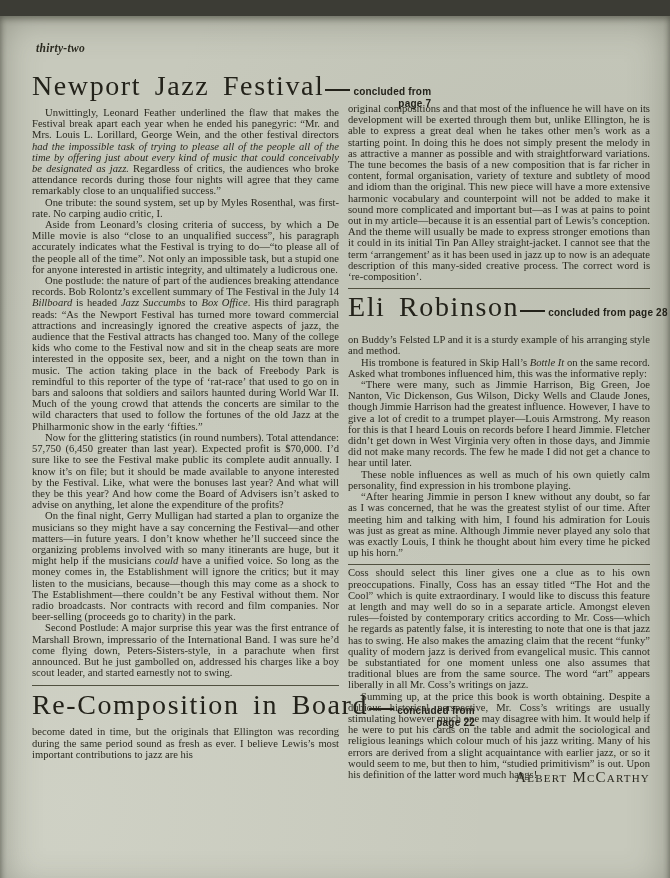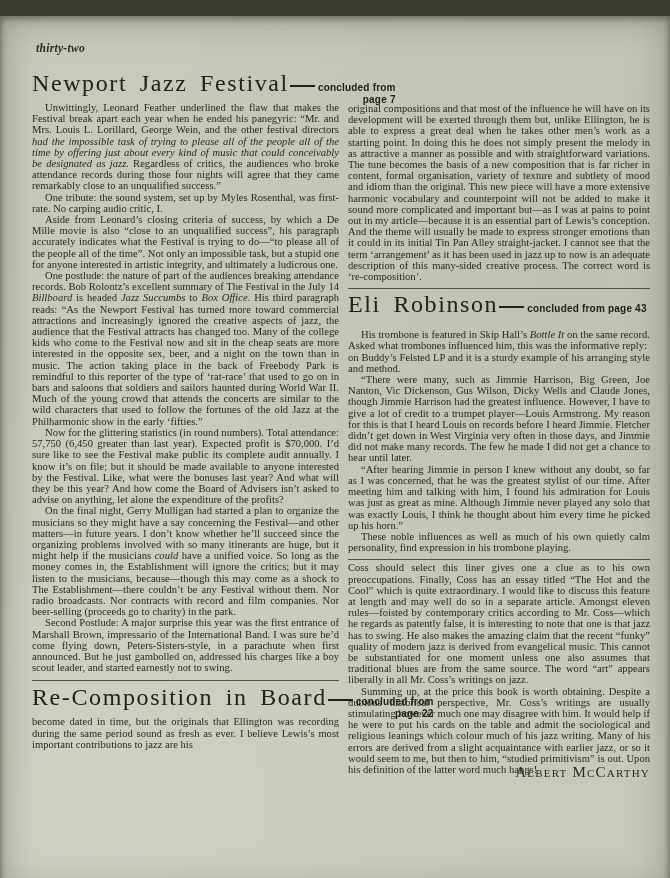--- a/index.html
+++ b/index.html
@@ -20,21 +20,21 @@
   }
   .cols{display:flex;gap:9px;}
   .col{width:307px;}
   .col.right{width:302px;padding-top:33px;}
   .folio{
     font-style:italic;font-weight:bold;font-size:11.5px;
     letter-spacing:0.3px;margin:2px 0 16px 4px;
   }
   .heading{margin:0 0 5px 0;white-space:nowrap;}
   .h-title{
-    font-size:24px;font-weight:normal;letter-spacing:1.6px;word-spacing:5px;
+    font-size:28px;font-weight:normal;letter-spacing:1.6px;word-spacing:5px;
     color:#23221a;
   }
   .dash{
     display:inline-block;width:25px;border-top:2px solid #23221a;
     vertical-align:4px;margin:0 3px 0 1px;
   }
   .h-concl{
     display:inline-block;text-align:right;vertical-align:baseline;
     font-family:"Liberation Sans","DejaVu Sans",sans-serif;
     font-weight:bold;font-size:10px;line-height:12px;letter-spacing:0.2px;
@@ -90,29 +90,29 @@
 
     <div class="col right">
 
       <div class="body-text">
           <p class="para noindent"><span>original compositions and that most of the influence he will have on its development will be exerted through them but, unlike Ellington, he is able to express a great deal when he takes other men’s work as a starting point. In doing this he does not simply present the melody in as attractive a manner as possible and with straightforward variations. The tune becomes the basis of a new composition that is far richer in content, formal organisation, variety of texture and subtlety of mood and idiom than the original. This new piece will have a more extensive harmonic vocabulary and counterpoint will not be added to make it sound more complicated and important but—as I was at pains to point out in my article—because it is an essential part of Lewis’s conception. And the theme will usually be made to express stronger emotions than it could in its initial Tin Pan Alley straight-jacket. I cannot see that the term ‘arrangement’ as it has been used in jazz up to now is an adequate description of this many-sided creative process. The correct word is ‘re-composition’.</span></p>
         </div>
 
       <hr class="rule right-col">
 
       <div class="heading">
-        <span class="h-title">Eli Robinson</span><span class="dash"></span><span class="h-concl">concluded from page 43</span>
+        <span class="h-title">Eli Robinson</span><span class="dash"></span><span class="h-concl">concluded from page 28</span>
       </div>
       <div class="sp"></div>
       <div class="body-text">
+          <p class="para noindent"><span>on Buddy’s Felsted LP and it is a sturdy example of his arranging style and method.</span></p>
           <p class="para"><span>His trombone is featured in Skip Hall’s </span><span class="it">Bottle It</span><span> on the same record. Asked what trombones influenced him, this was the informative reply:</span></p>
-          <p class="para noindent"><span>on Buddy’s Felsted LP and it is a sturdy example of his arranging style and method.</span></p>
           <p class="para"><span>“There were many, such as Jimmie Harrison, Big Green, Joe Nanton, Vic Dickenson, Gus Wilson, Dicky Wells and Claude Jones, though Jimmie Harrison had the greatest influence. However, I have to give a lot of credit to a trumpet player—Louis Armstrong. My reason for this is that I heard Louis on records before I heard Jimmie. Fletcher didn’t get down in West Virginia very often in those days, and Jimmie did not make many records. The few he made I did not get a chance to hear until later.</span></p>
+          <p class="para"><span>These noble influences as well as much of his own quietly calm personality, find expression in his trombone playing.</span></p>
           <p class="para"><span>“After hearing Jimmie in person I knew without any doubt, so far as I was concerned, that he was the greatest stylist of our time. After meeting him and talking with him, I found his admiration for Louis was just as great as mine. Although Jimmie never played any solo that was exactly Louis, I think he thought about him every time he picked up his horn.”</span></p>
-          <p class="para"><span>These noble influences as well as much of his own quietly calm personality, find expression in his trombone playing.</span></p>
         </div>
 
       <hr class="rule right-col">
 
       <div class="body-text">
           <p class="para noindent"><span>Coss should select this liner gives one a clue as to his own preoccupations. Finally, Coss has an essay titled “The Hot and the Cool” which is quite extraordinary. I would like to discuss this feature at length and may well do so in a separate article. Amongst eleven rules—foisted by contemporary critics according to Mr. Coss—which he regards as patently false, it is interesting to note that one is that jazz has to swing. He also makes the amazing claim that the recent “funky” quality of modern jazz is derived from evangelical music. This cannot be substantiated for one moment unless one also assumes that traditional blues are from the same source. The word “art” appears liberally in all Mr. Coss’s writings on jazz.</span></p>
           <p class="para"><span>Summing up, at the price this book is worth obtaining. Despite a dubious historical perspective, Mr. Coss’s writings are usually stimulating however much one may disagree with him. It would help if he were to put his cards on the table and admit the sociological and religious leanings which colour much of his jazz writing. Many of his errors are derived from a slight acquaintance with earlier jazz, or so it would seem to me, but then to him, “studied primitivism” is out. Upon his definition of the latter word much hangs!</span></p>
         </div>
       <div class="byline">Albert McCarthy</div>
 

